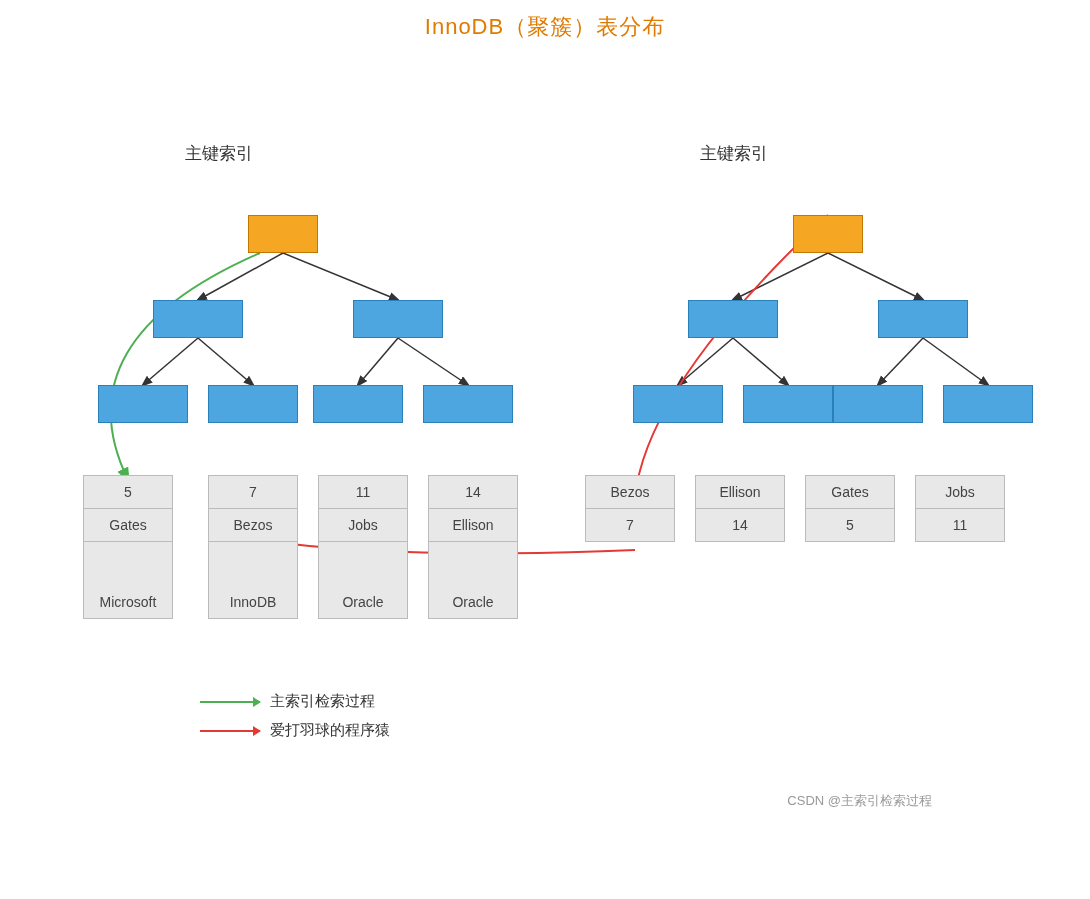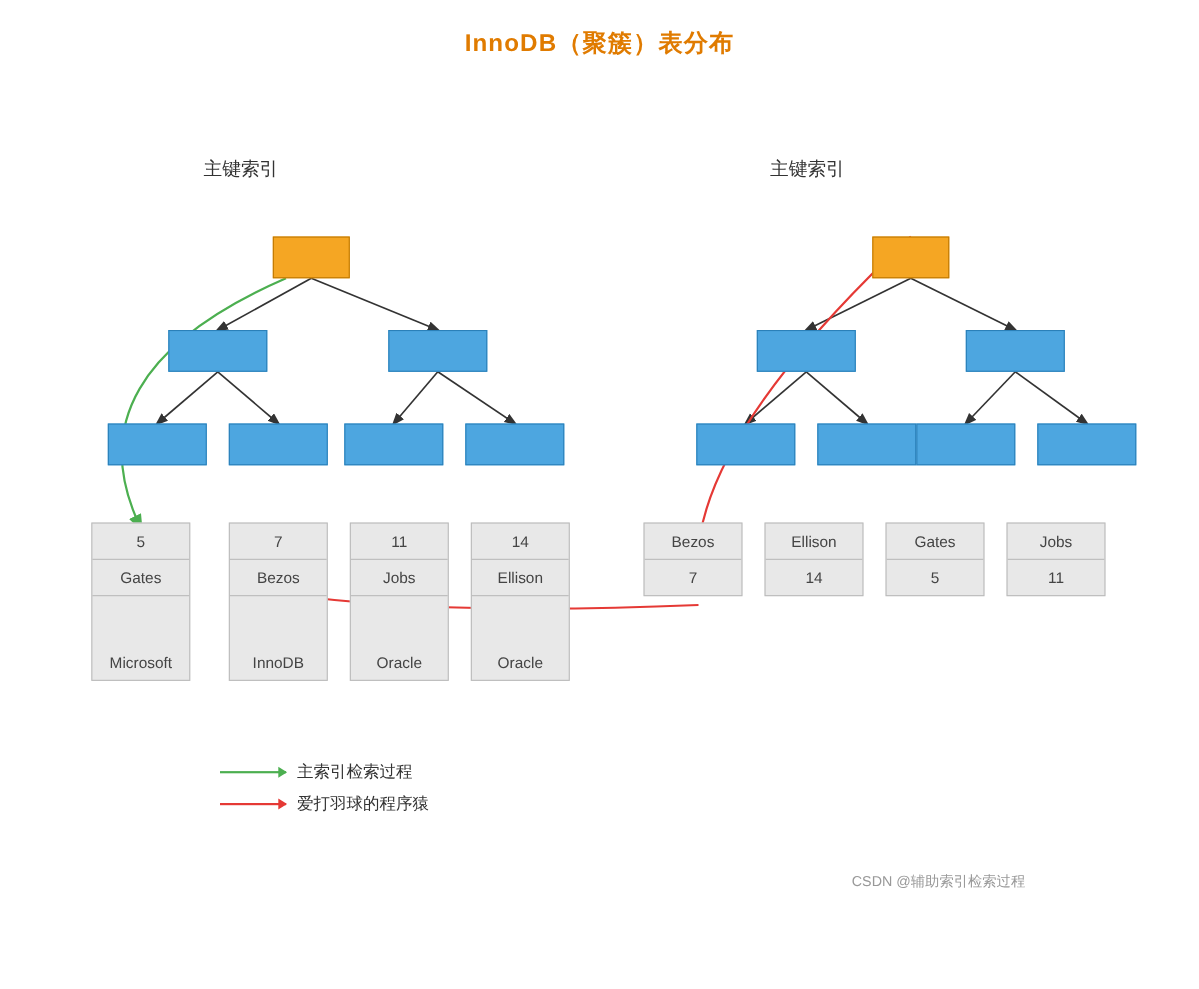--- a/index.html
+++ b/index.html
@@ -7,23 +7,23 @@
       background: #fff;
       font-family: "SimSun", "Microsoft YaHei", Arial, sans-serif;
       width: 1090px;
       height: 899px;
       position: relative;
       overflow: hidden;
     }
     .page-title {
       text-align: center;
       font-size: 22px;
-      font-weight: bold;
+      font-weight: normal;
       color: #e07b00;
-      padding-top: 24px;
+      padding-top: 12px;
       letter-spacing: 1px;
     }
     .diagram-container {
       position: absolute;
       top: 60px;
       left: 0;
       width: 972px;
       height: 780px;
     }
     
@@ -251,14 +251,14 @@
     <div class="legend-item">
       <div class="legend-line legend-green"></div>
       <span>主索引检索过程</span>
     </div>
     <div class="legend-item">
       <div class="legend-line legend-red"></div>
       <span>爱打羽球的程序猿</span>
     </div>
   </div>
 
-  <div class="watermark">CSDN @辅助索引检索过程</div>
+  <div class="watermark">CSDN @主索引检索过程</div>
 </div>
 
 </body></html>

